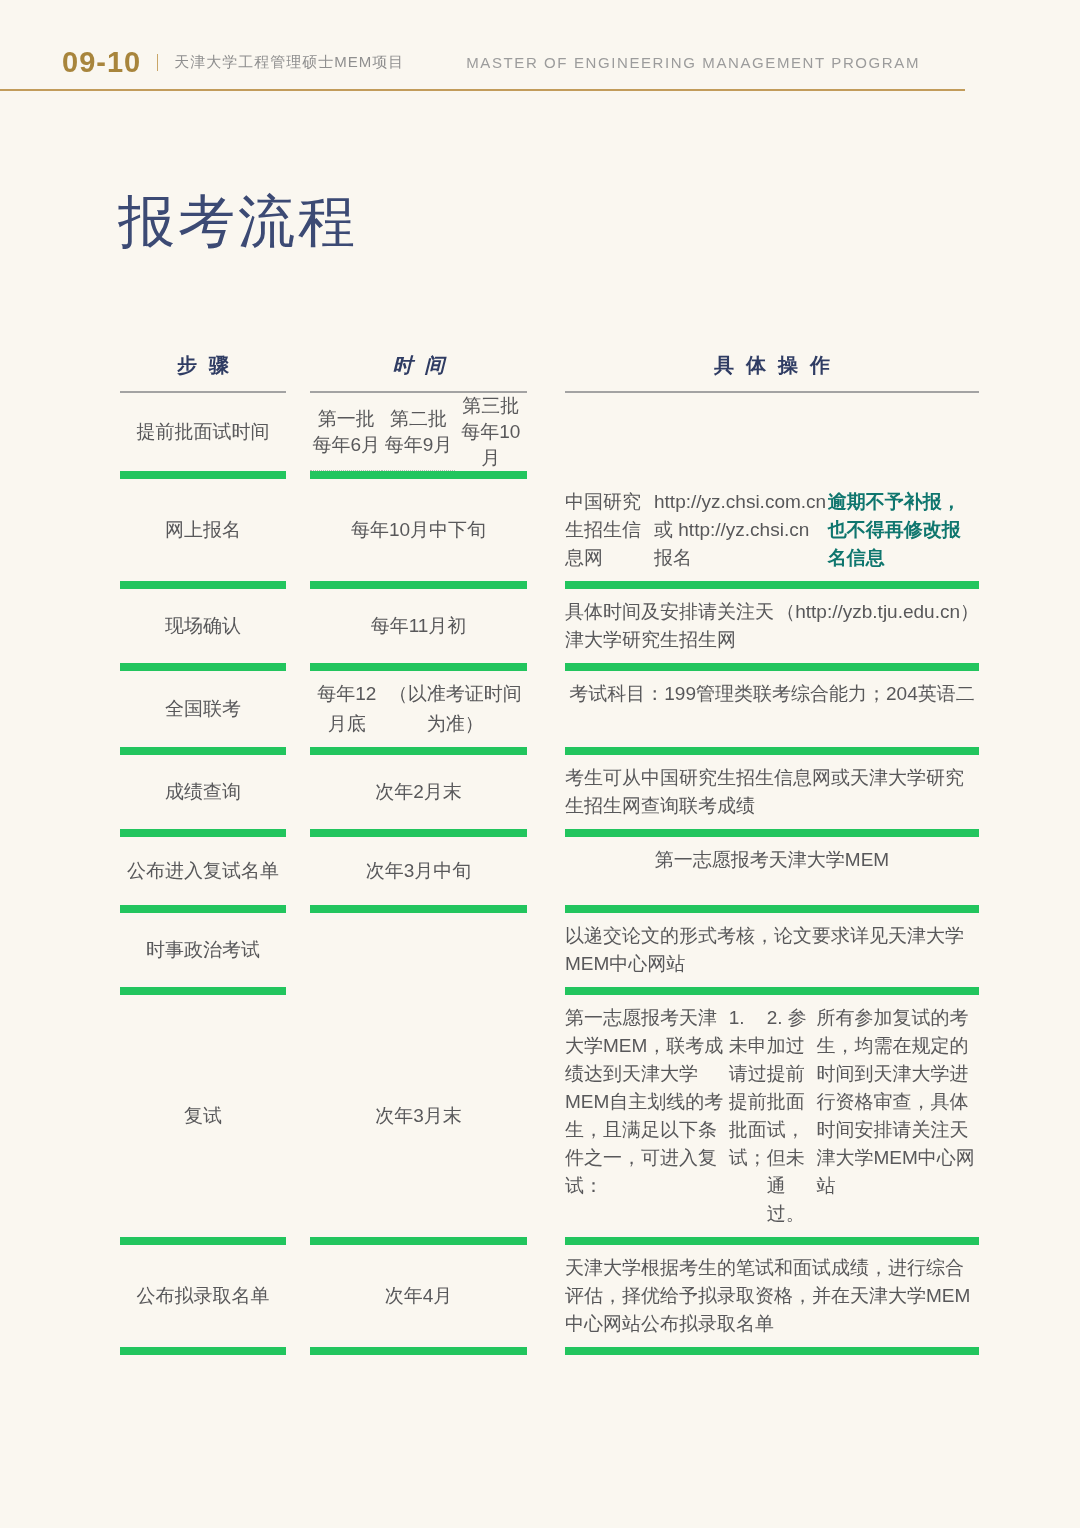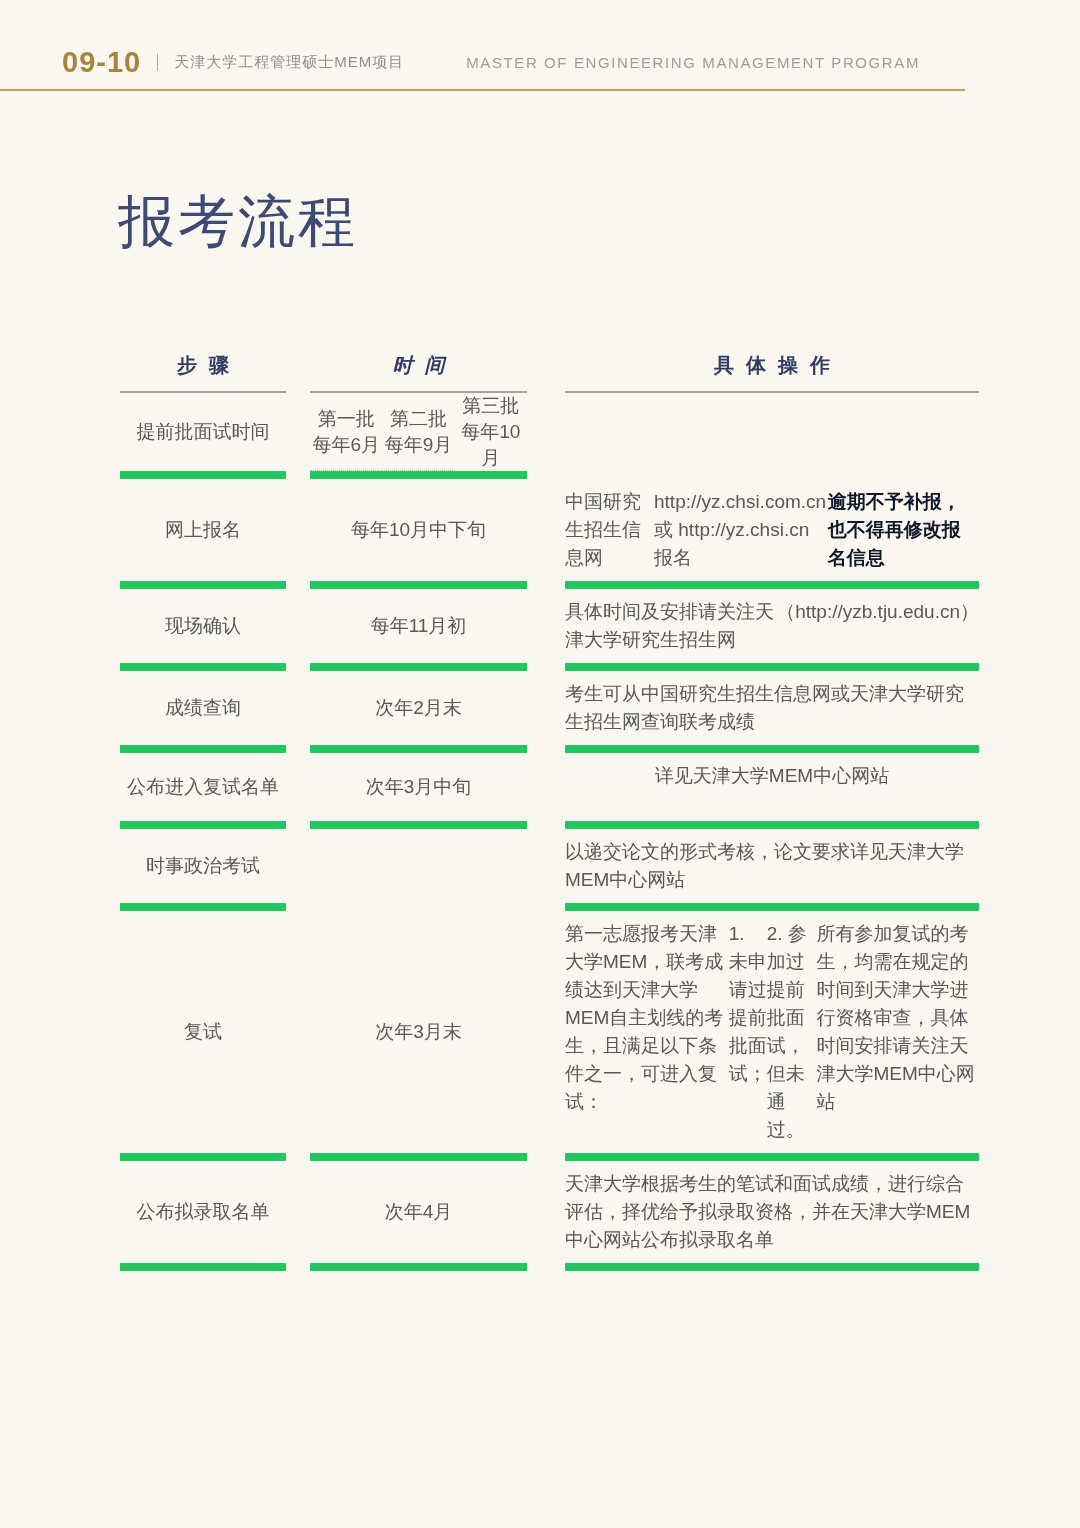--- a/index.html
+++ b/index.html
@@ -62,21 +62,21 @@
   .time-cell.batches{padding:0;align-items:stretch;}
   .step-text,.time-line{font-size:19px;line-height:30px;color:#58585A;}
   .time-batch{
     flex:1;min-height:34px;
     display:flex;align-items:center;justify-content:center;
     font-size:19px;color:#58585A;
     border-bottom:1px dotted #B8B6B0;
   }
   .time-batch:last-child{border-bottom:none;}
   .op-line{font-size:19px;line-height:28px;color:#58585A;}
-  .op-line.bold{font-weight:bold;color:#0f172a;}
+  .op-line.bold{font-weight:bold;color:#0f766e;}
 </style>
 </head>
 <body>
 
 <div class="page">
 
   <div class="top-header">
     <div class="top-left">
       <span class="page-num">09-10</span>
       <span class="header-divider"></span>
@@ -126,38 +126,50 @@
           <div class="cell time-cell">
             <div class="time-line">每年11月初</div>
           </div>
           <div class="cell op-cell">
             <div class="op-line">具体时间及安排请关注天津大学研究生招生网</div>
             <div class="op-line">（http://yzb.tju.edu.cn）</div>
           </div>
         </div>
         <div class="trow">
           <div class="cell step-cell">
+            <div class="step-text">全国联考</div>
+          </div>
+          <div class="cell time-cell">
+            <div class="time-line">每年12月底</div>
+            <div class="time-line">（以准考证时间为准）</div>
+          </div>
+          <div class="cell op-cell">
+            <div class="op-line">考试科目：199管理类联考综合能力；204英语二</div>
+          </div>
+        </div>
+        <div class="trow">
+          <div class="cell step-cell">
             <div class="step-text">成绩查询</div>
           </div>
           <div class="cell time-cell">
             <div class="time-line">次年2月末</div>
           </div>
           <div class="cell op-cell">
             <div class="op-line">考生可从中国研究生招生信息网或天津大学研究生招生网查询联考成绩</div>
           </div>
         </div>
         <div class="trow">
           <div class="cell step-cell">
             <div class="step-text">公布进入复试名单</div>
           </div>
           <div class="cell time-cell">
             <div class="time-line">次年3月中旬</div>
           </div>
           <div class="cell op-cell">
-            <div class="op-line">详见天津大学MEM中心网站</div>
+            <div class="op-line">第一志愿报考天津大学MEM</div>
           </div>
         </div>
         <div class="trow">
           <div class="cell step-cell">
             <div class="step-text">时事政治考试</div>
           </div>
           <div class="cell op-cell">
             <div class="op-line">以递交论文的形式考核，论文要求详见天津大学MEM中心网站</div>
           </div>
         </div>

